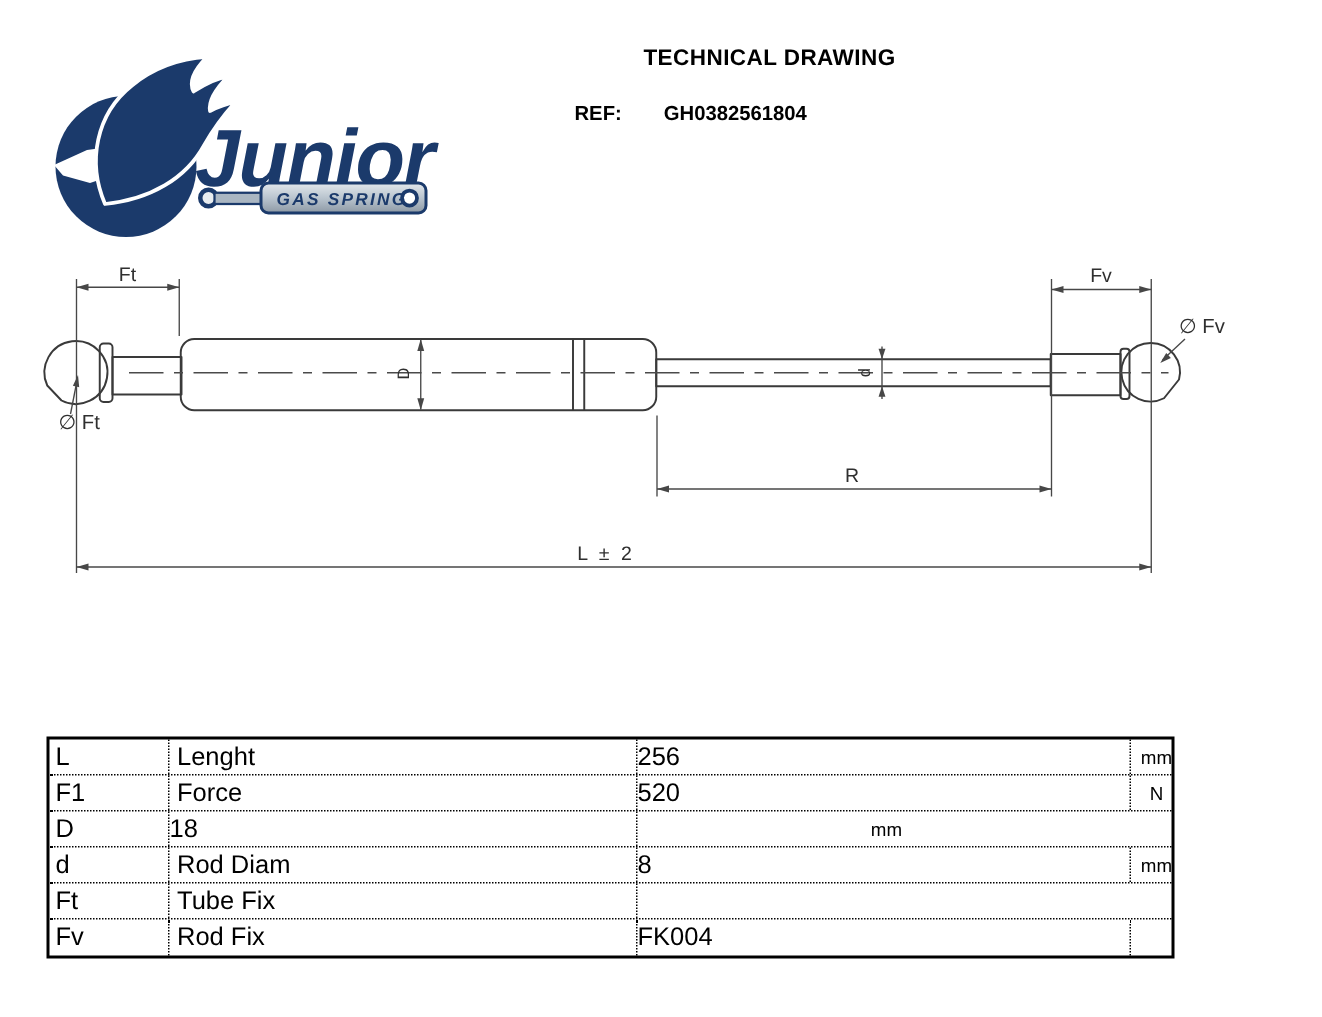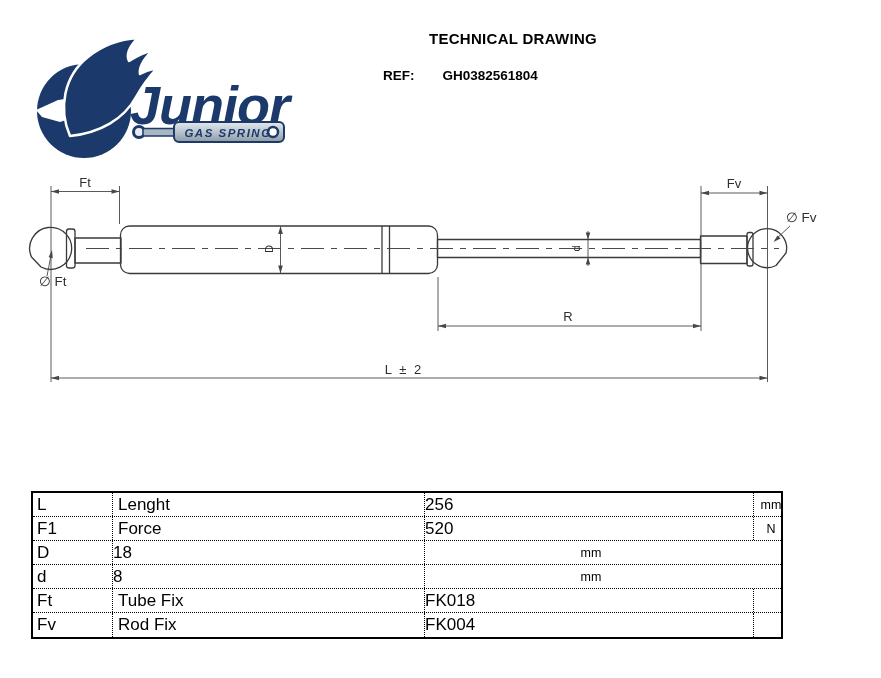--- a/index.html
+++ b/index.html
@@ -152,27 +152,27 @@
       <div class="spec-cell cell-value">520</div>
       <div class="spec-cell cell-unit">N</div>
     </div>
     <div class="spec-row">
       <div class="spec-cell cell-symbol">D</div>
       <div class="spec-cell cell-value">18</div>
       <div class="spec-cell cell-unit">mm</div>
     </div>
     <div class="spec-row">
       <div class="spec-cell cell-symbol">d</div>
+      <div class="spec-cell cell-name">Rod Diam</div>
       <div class="spec-cell cell-value">8</div>
       <div class="spec-cell cell-unit">mm</div>
     </div>
     <div class="spec-row">
       <div class="spec-cell cell-symbol">Ft</div>
       <div class="spec-cell cell-name">Tube Fix</div>
-      <div class="spec-cell cell-value">FK018</div>
       <div class="spec-cell cell-unit"></div>
     </div>
     <div class="spec-row">
       <div class="spec-cell cell-symbol">Fv</div>
       <div class="spec-cell cell-name">Rod Fix</div>
       <div class="spec-cell cell-value">FK004</div>
       <div class="spec-cell cell-unit"></div>
     </div>
   </div>
 

